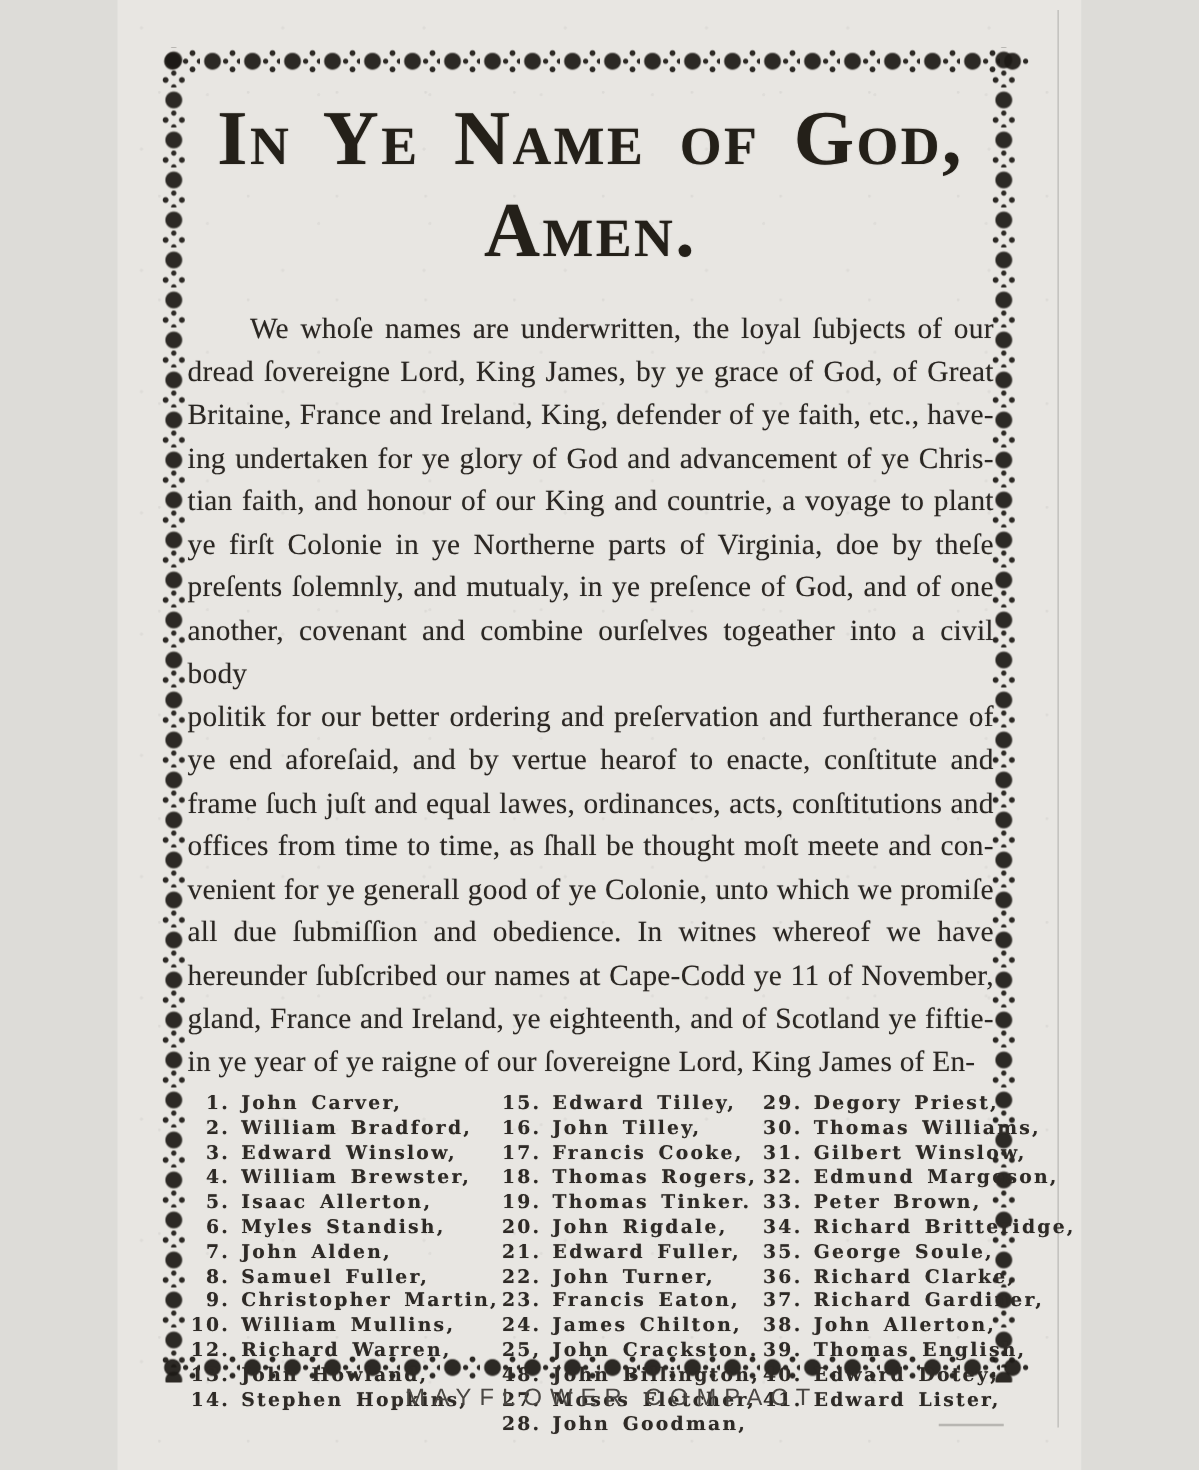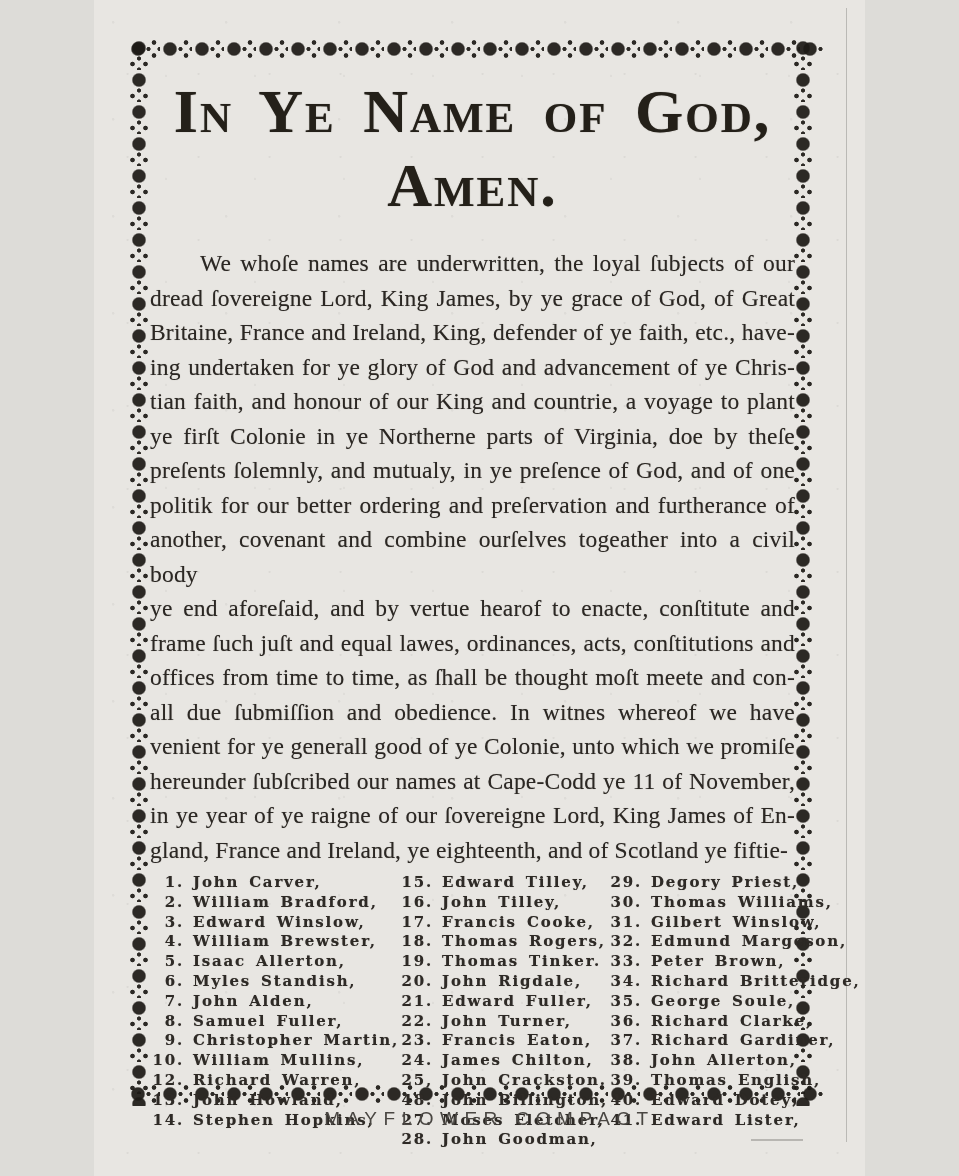--- a/index.html
+++ b/index.html
@@ -116,30 +116,30 @@
 
     <div class="body-text">
 
     <div class="bline">We whoſe names are underwritten, the loyal ſubjects of our</div>
         <div class="bline">dread ſovereigne Lord, King James, by ye grace of God, of Great</div>
         <div class="bline">Britaine, France and Ireland, King, defender of ye faith, etc., have-</div>
         <div class="bline">ing undertaken for ye glory of God and advancement of ye Chris-</div>
         <div class="bline">tian faith, and honour of our King and countrie, a voyage to plant</div>
         <div class="bline">ye firſt Colonie in ye Northerne parts of Virginia, doe by theſe</div>
         <div class="bline">preſents ſolemnly, and mutualy, in ye preſence of God, and of one</div>
+        <div class="bline">another, covenant and combine ourſelves togeather into a civil body</div>
         <div class="bline">politik for our better ordering and preſervation and furtherance of</div>
-        <div class="bline">another, covenant and combine ourſelves togeather into a civil body</div>
         <div class="bline">ye end aforeſaid, and by vertue hearof to enacte, conſtitute and</div>
         <div class="bline">frame ſuch juſt and equal lawes, ordinances, acts, conſtitutions and</div>
         <div class="bline">offices from time to time, as ſhall be thought moſt meete and con-</div>
+        <div class="bline">venient for ye generall good of ye Colonie, unto which we promiſe</div>
         <div class="bline">all due ſubmiſſion and obedience. In witnes whereof we have</div>
-        <div class="bline">venient for ye generall good of ye Colonie, unto which we promiſe</div>
         <div class="bline">hereunder ſubſcribed our names at Cape-Codd ye 11 of November,</div>
+        <div class="bline">gland, France and Ireland, ye eighteenth, and of Scotland ye fiftie-</div>
         <div class="bline">in ye year of ye raigne of our ſovereigne Lord, King James of En-</div>
-        <div class="bline">gland, France and Ireland, ye eighteenth, and of Scotland ye fiftie-</div>
       </div>
 
     <div class="signers">
       <div class="scol">
 
       <div class="srow">
           <span class="num">1.</span>
           <span class="nm">John Carver,</span>
         </div>
           <div class="srow">

